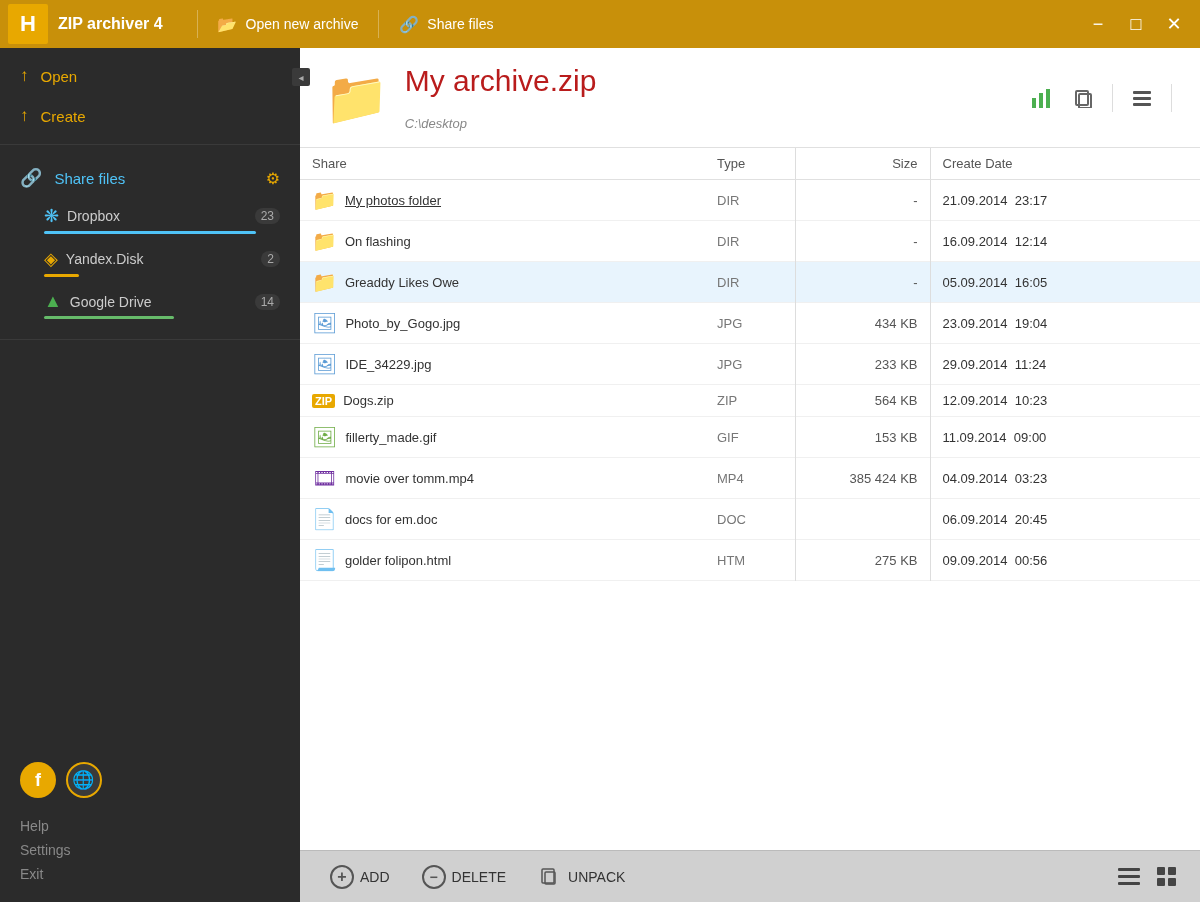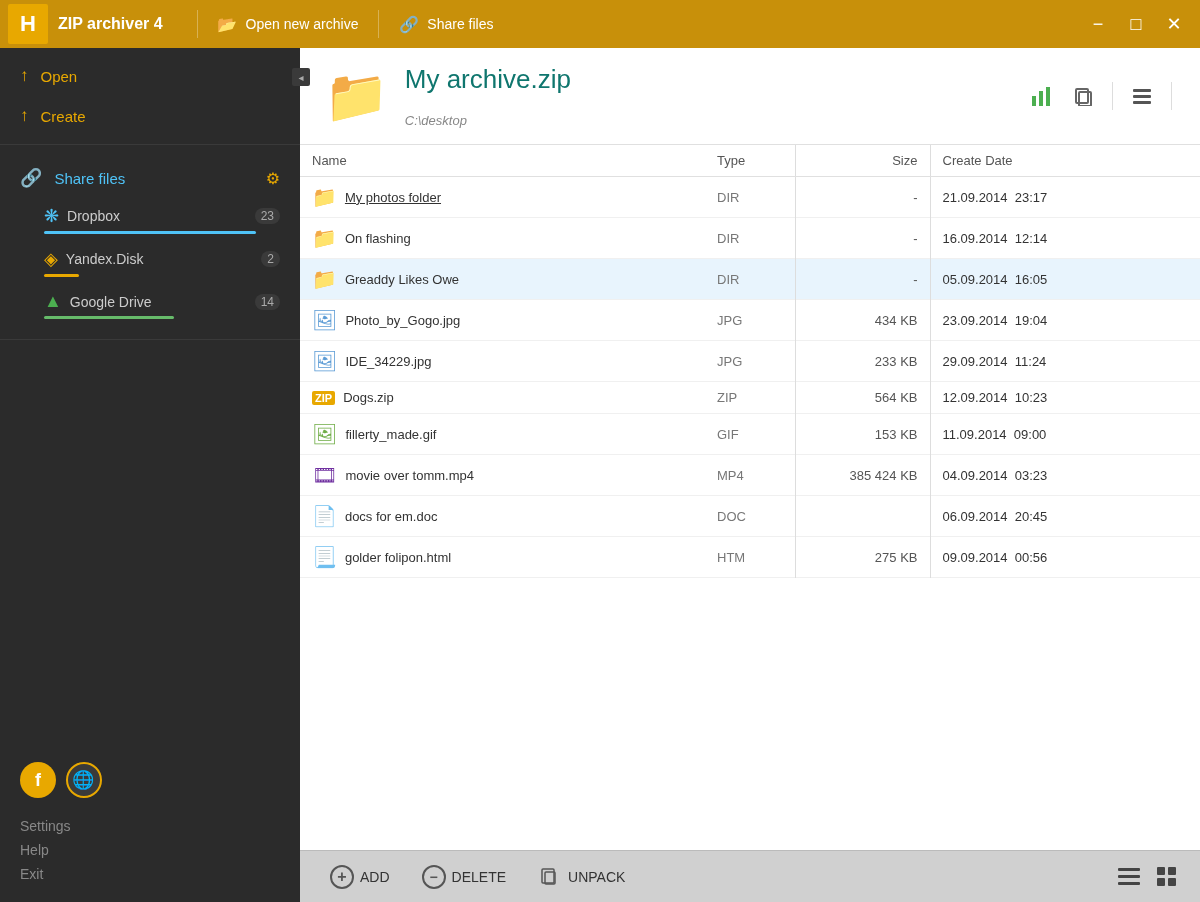--- a/index.html
+++ b/index.html
@@ -189,21 +189,21 @@
       border-bottom: 1px solid #e0e0e0;
       gap: 16px;
       background: #fff;
     }
     .archive-folder-icon {
       font-size: 52px;
       color: #e8a800;
       line-height: 1;
     }
     .archive-info { flex: 1; }
-    .archive-name { font-size: 26px; color: #0f766e; font-weight: 500; }
+    .archive-name { font-size: 30px; color: #b91c1c; font-weight: 500; }
     .archive-path { font-size: 13px; color: #888; font-style: italic; margin-top: 18px; }
     .archive-actions { display: flex; align-items: center; gap: 8px; }
     .archive-action-icon {
       width: 34px;
       height: 34px;
       display: flex;
       align-items: center;
       justify-content: center;
       cursor: pointer;
       color: #555;
@@ -379,22 +379,22 @@
       </div>
     </div>
 
     <div class="sidebar-divider"></div>
 
     <div class="sidebar-bottom">
       <div class="social-icons">
         <div class="social-icon social-fb">f</div>
         <div class="social-icon social-web">🌐</div>
       </div>
+      <div class="sidebar-link">Help</div>
       <div class="sidebar-link">Settings</div>
-      <div class="sidebar-link">Help</div>
       <div class="sidebar-link">Exit</div>
     </div>
   </div>
 
   <div class="content-area">
 
     <div class="archive-header">
       <div class="archive-folder-icon">📁</div>
       <div class="archive-info">
         <div class="archive-name">My archive.zip</div>
@@ -423,21 +423,21 @@
           </svg>
         </div>
         <div class="vbar"></div>
       </div>
     </div>
 
     <div class="file-table-wrapper">
       <table class="file-table">
         <thead>
           <tr>
-            <th style="width:45%;">Name</th>
+            <th style="width:45%;">Share</th>
             <th style="width:10%;">Type</th>
             <th class="col-size col-divider" style="width:15%;">Size</th>
             <th class="col-divider" style="width:30%;">Create Date</th>
           </tr>
         </thead>
         <tbody id="file-tbody">
             <tr>
     <td>
       <div class="file-name-cell">
         <span style="color:#e8a800;font-size:20px;">📁</span>

